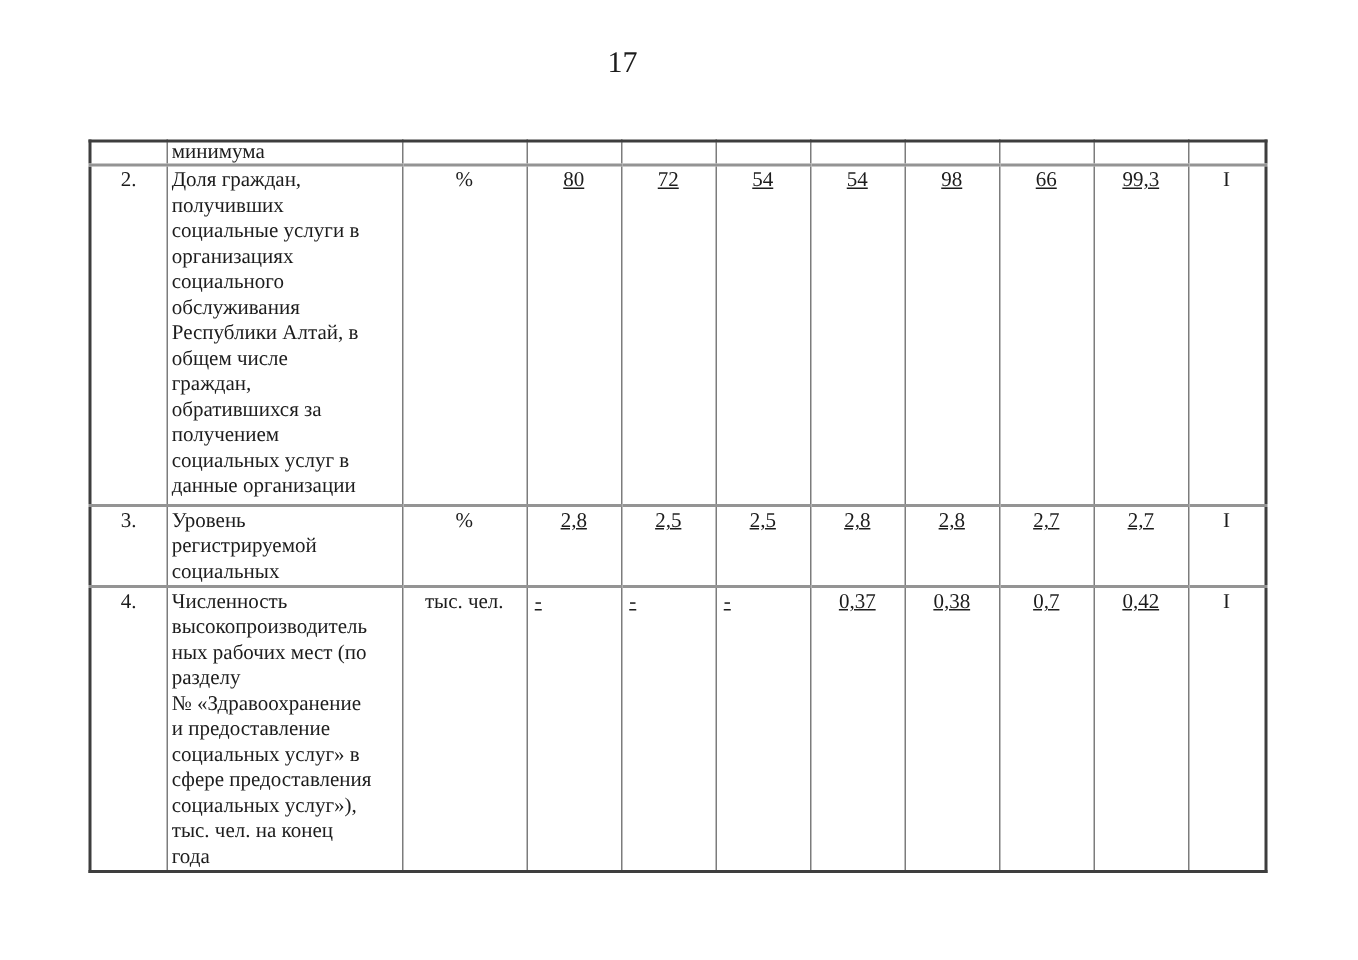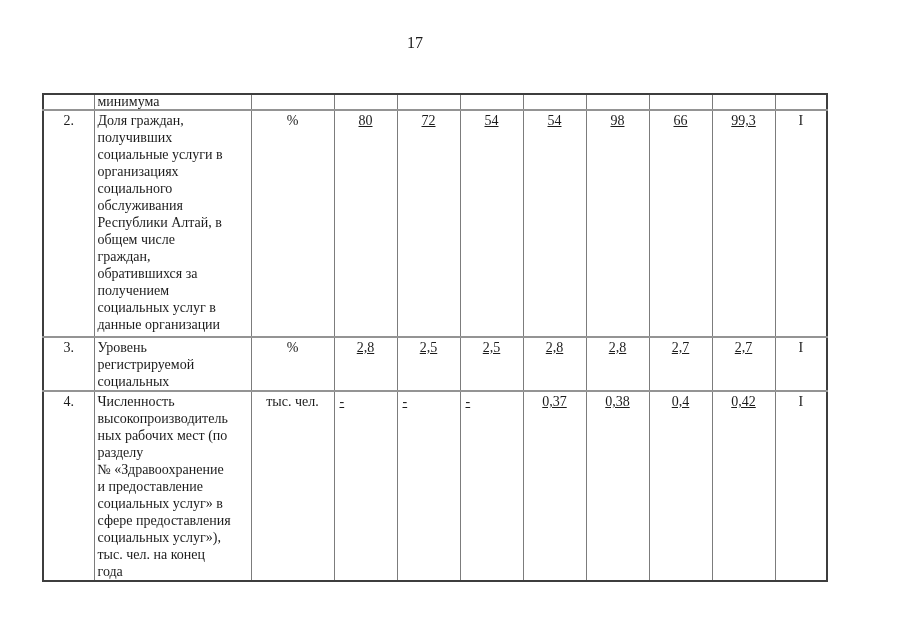--- a/index.html
+++ b/index.html
@@ -14,26 +14,26 @@
     overflow: hidden;
     font-family: "Liberation Serif", "DejaVu Serif", serif;
     color: #1c1c1c;
   }
   .page-number {
     position: absolute;
     top: 35px;
     left: 0;
     right: 75px;
     text-align: center;
-    font-size: 16px;
+    font-size: 20px;
     line-height: 15px;
   }
   table.doc-table {
     position: absolute;
-    left: 42px;
+    left: 59px;
     top: 93px;
     border-collapse: collapse;
     table-layout: fixed;
     border: 2px solid #3e3e3e;
     font-size: 14px;
     line-height: 17px;
   }
   table.doc-table td {
     border: 1px solid #7c7c7c;
     vertical-align: top;
@@ -140,18 +140,18 @@
 сфере предоставления
 социальных услуг»),
 тыс. чел. на конец
 года</td>
       <td class="c-unit">тыс. чел.</td>
       <td class="c-val left">-</td>
       <td class="c-val left">-</td>
       <td class="c-val left">-</td>
       <td class="c-val">0,37</td>
       <td class="c-val">0,38</td>
-      <td class="c-val">0,4</td>
+      <td class="c-val">0,7</td>
       <td class="c-val">0,42</td>
       <td class="c-grade">I</td>
     </tr>
   </tbody>
 </table>
 
 </body></html>

